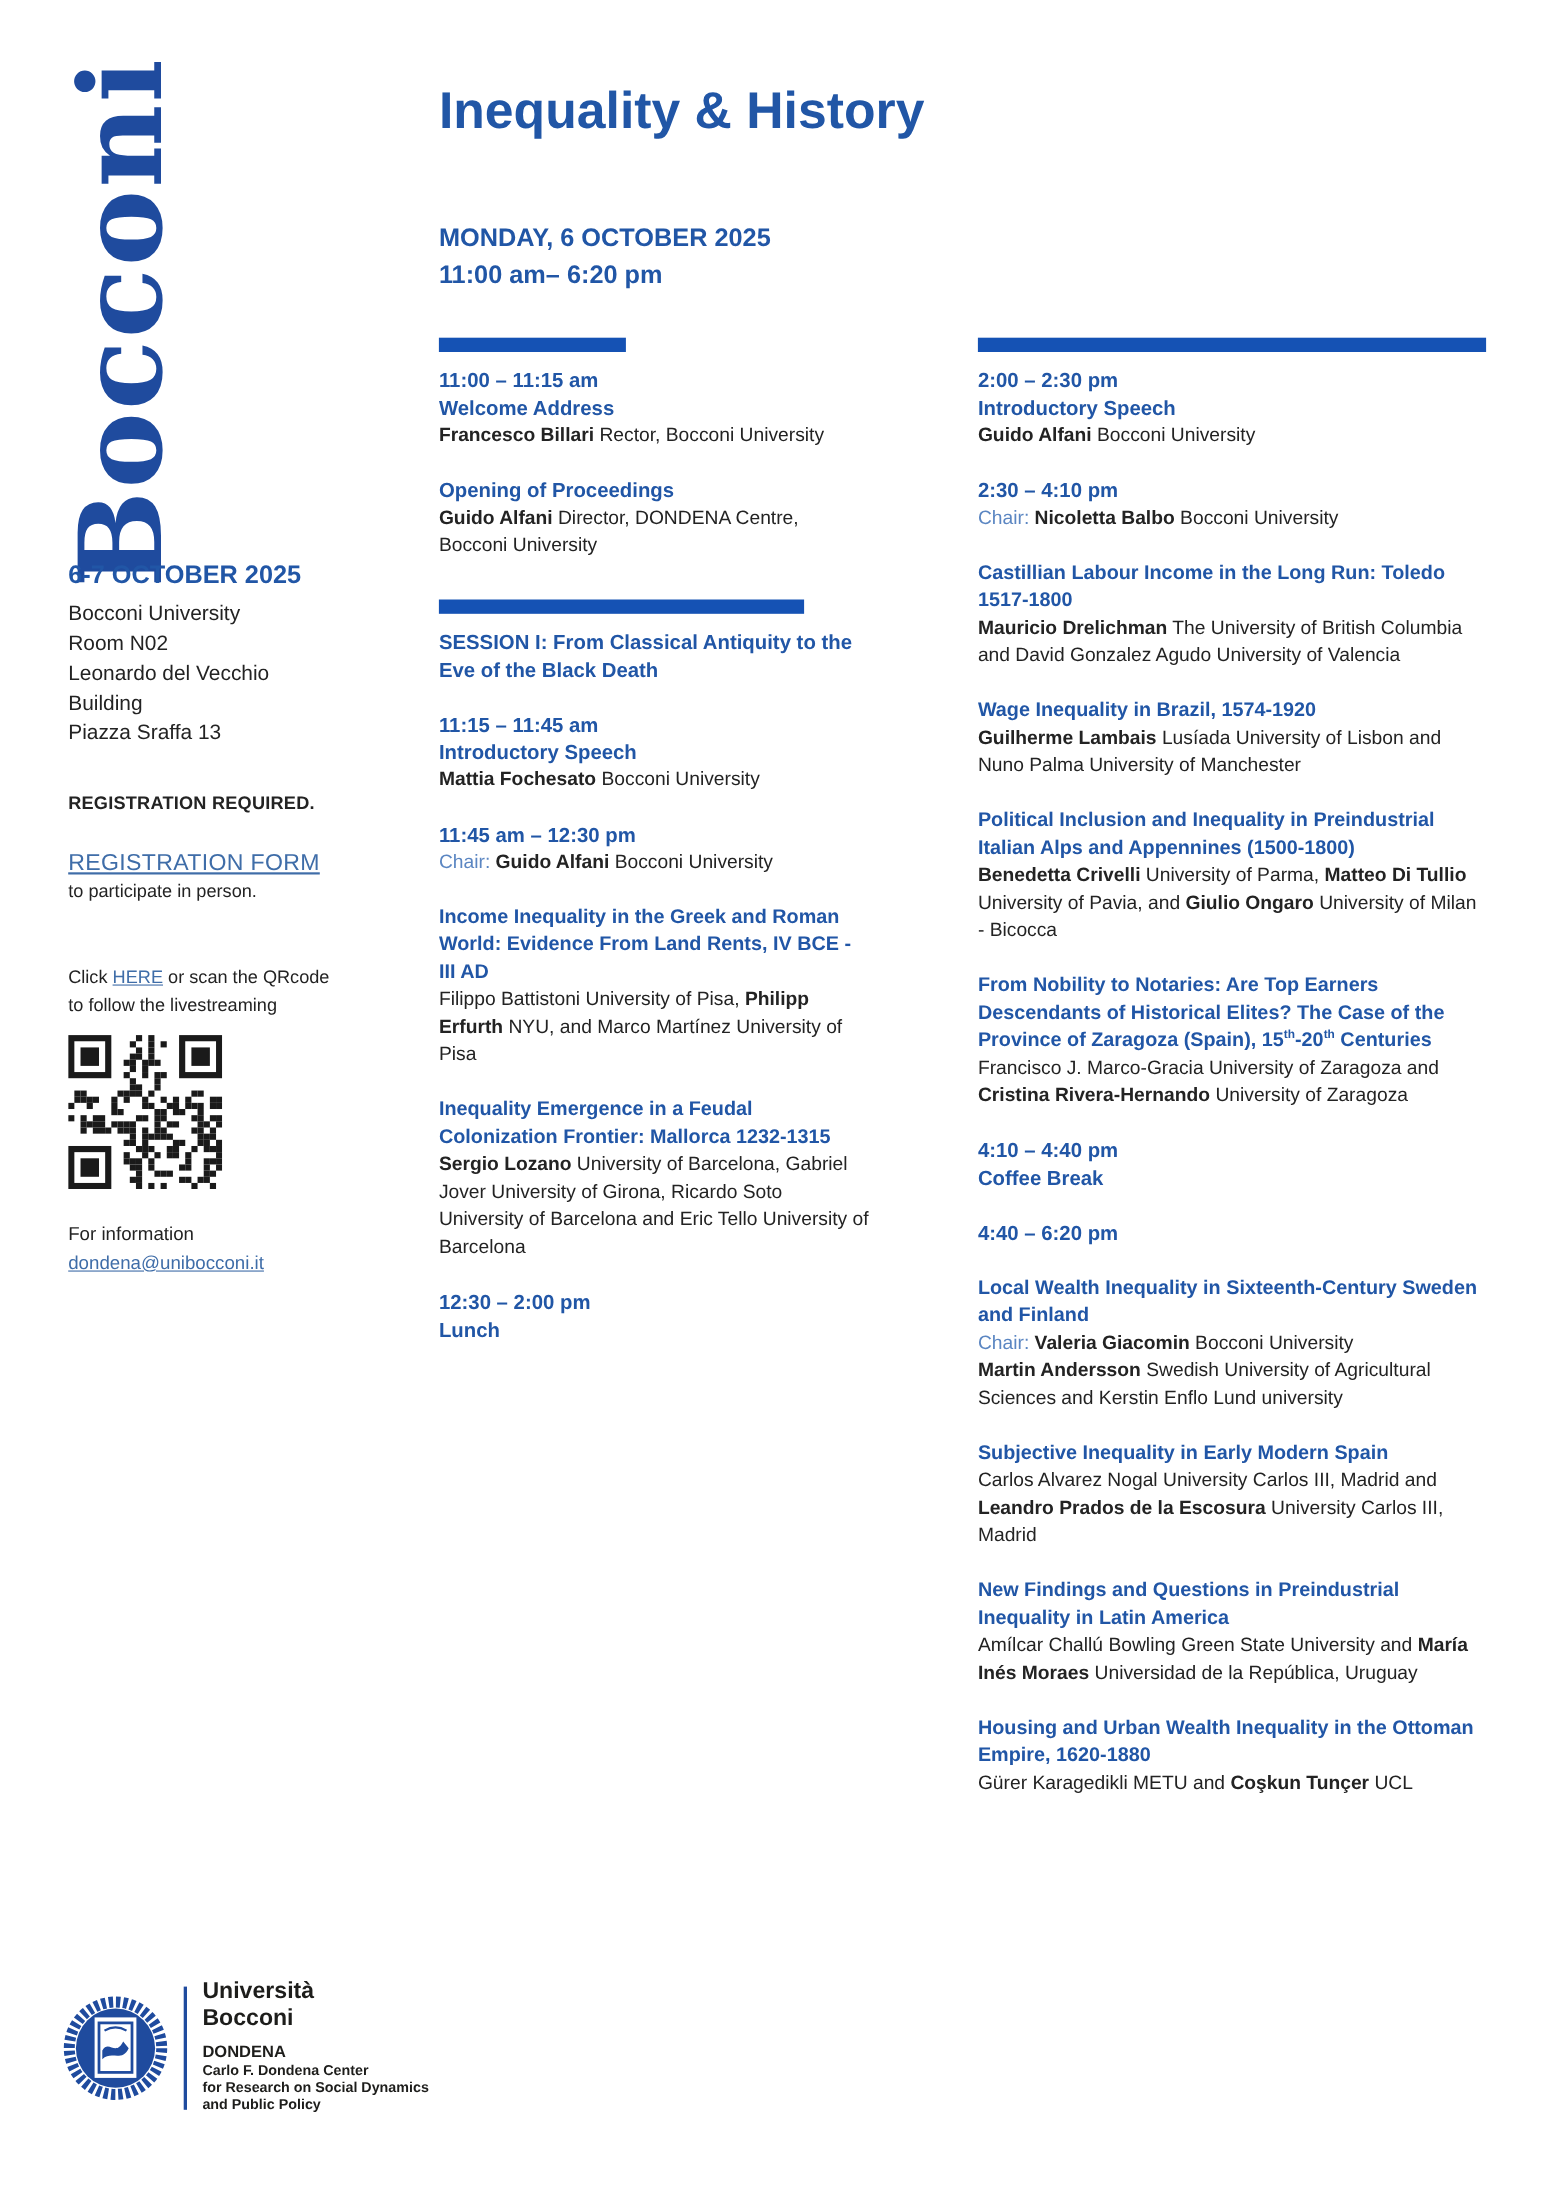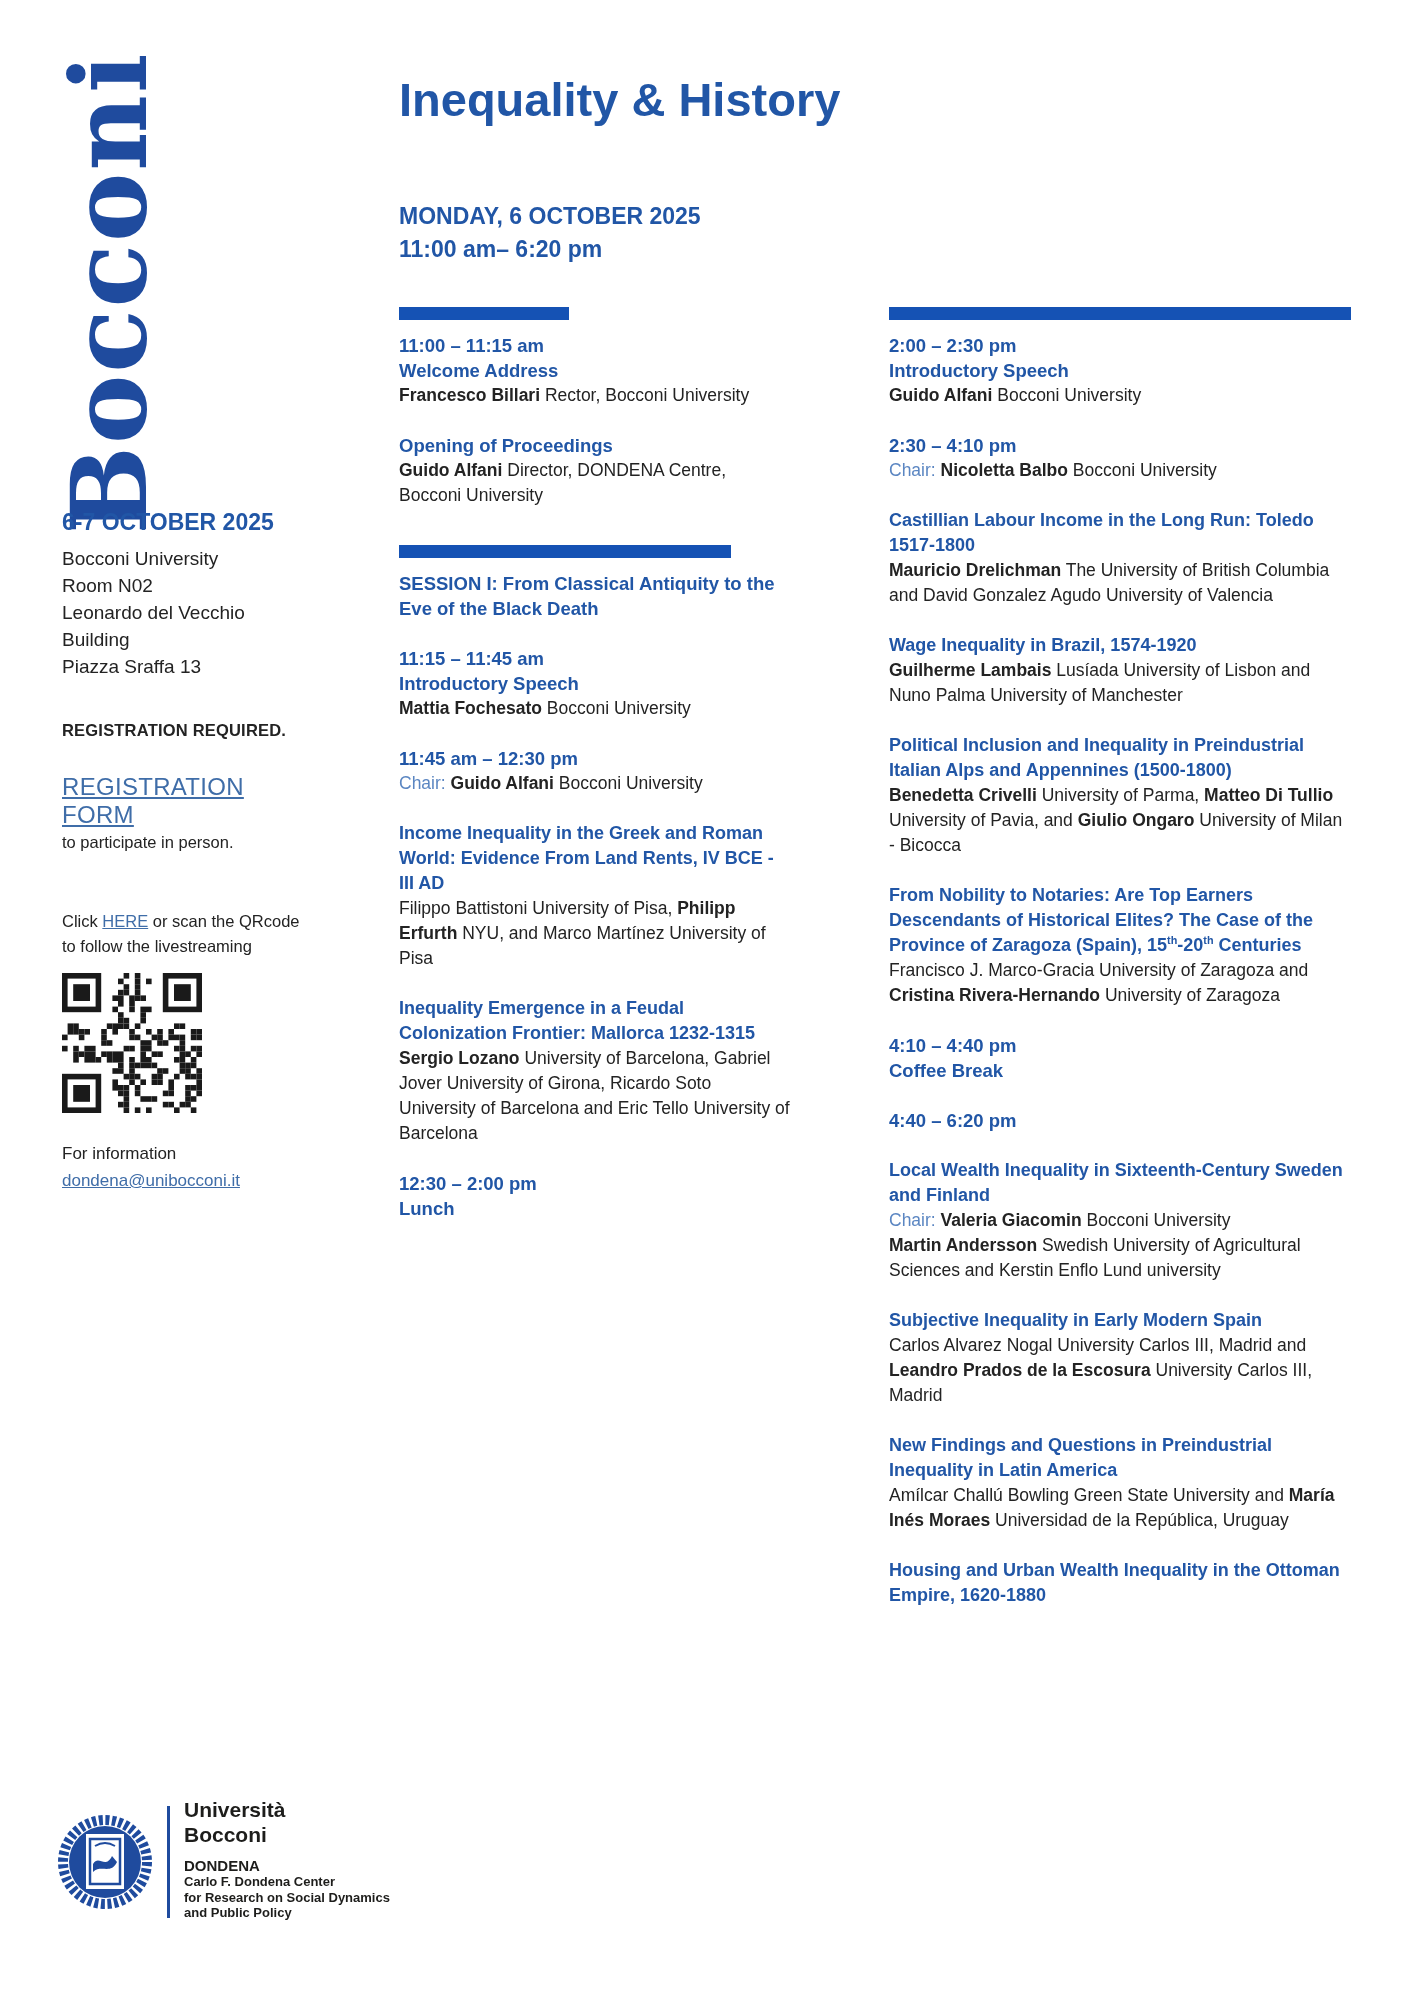--- a/index.html
+++ b/index.html
@@ -35,21 +35,21 @@
   .b-session{font-weight:700;color:var(--primary-blue);font-size:18.5px}
   .b-title{font-weight:700;color:var(--primary-blue);font-size:18px;margin-top:25px}
   .seg-b{font-weight:700}
   .seg-chair{color:var(--chair-blue)}
   sup{font-size:60%;line-height:0}
 
   .sidebar{position:absolute;left:62px;top:509px;width:258px;color:var(--text-dark)}
   .sb-date{font-size:23px;font-weight:700;color:var(--primary-blue);margin-bottom:9px}
   .sb-addr{font-size:19px;line-height:27px}
   .sb-req{margin-top:41px;font-weight:700;font-size:16.5px;letter-spacing:.2px}
-  .sb-form{margin-top:33px;font-size:24px;letter-spacing:.3px}
+  .sb-form{margin-top:33px;font-size:21px;letter-spacing:.3px}
   a{color:var(--link-blue);text-decoration:underline;cursor:pointer}
   .sb-note{font-size:16.5px;margin-top:4px}
   .sb-click{margin-top:57px;font-size:16.5px;line-height:25px}
   .qr{margin-top:14px;width:140px;height:140px}
   .sb-meet{margin-top:38px;font-size:17px;line-height:27px}
   .sb-info{margin-top:27px;font-size:17px;line-height:27px}
 
   .footer{position:absolute;left:55px;top:1797px;display:flex;align-items:center}
   .seal{width:100px;height:100px;margin-top:6px}
   .fdiv{width:3px;background:var(--logo-blue);height:112px;margin:6px 14px 0 12px}
@@ -316,20 +316,21 @@
       <div class="blk b-heading">Coffee Break</div>
       <div class="blk b-time">4:40 – 6:20 pm</div>
       <div class="blk b-title"><span class="seg">Local Wealth Inequality in Sixteenth-Century Sweden and Finland</span></div>
       <div class="blk b-people"><span class="seg-chair">Chair: </span><span class="seg-b">Valeria Giacomin</span><span class="seg"> Bocconi University</span></div>
       <div class="blk b-people"><span class="seg-b">Martin Andersson</span><span class="seg"> Swedish University of Agricultural Sciences and Kerstin Enflo Lund university</span></div>
       <div class="blk b-title"><span class="seg">Subjective Inequality in Early Modern Spain</span></div>
       <div class="blk b-people"><span class="seg">Carlos Alvarez Nogal University Carlos III, Madrid and </span><span class="seg-b">Leandro Prados de la Escosura</span><span class="seg"> University Carlos III, Madrid</span></div>
       <div class="blk b-title"><span class="seg">New Findings and Questions in Preindustrial Inequality in Latin America</span></div>
       <div class="blk b-people"><span class="seg">Amílcar Challú Bowling Green State University and </span><span class="seg-b">María Inés Moraes</span><span class="seg"> Universidad de la República, Uruguay</span></div>
       <div class="blk b-title"><span class="seg">Housing and Urban Wealth Inequality in the Ottoman Empire, 1620-1880</span></div>
+      <div class="blk b-people"><span class="seg">Gürer Karagedikli METU and </span><span class="seg-b">Coşkun Tunçer</span><span class="seg"> UCL</span></div>
     </div>
 
   <div class="footer">
     <svg class="seal" viewBox="0 0 100 100" aria-hidden="true">
       <circle cx="50" cy="50" r="42" fill="none" stroke="#1f4b9e" stroke-width="10" stroke-dasharray="4 2.6"></circle>
       <circle cx="50" cy="50" r="36" fill="#1f4b9e"></circle>
       <rect x="31" y="22" width="38" height="55" fill="#ffffff"></rect>
       <rect x="35" y="27" width="30" height="45" fill="none" stroke="#1f4b9e" stroke-width="2.5"></rect>
       <path d="M38 52 C44 42 50 58 57 44 L62 50 C56 63 46 52 38 60 Z" fill="#1f4b9e"></path>
       <path d="M40 34 q10 -6 20 0" fill="none" stroke="#1f4b9e" stroke-width="2"></path>

